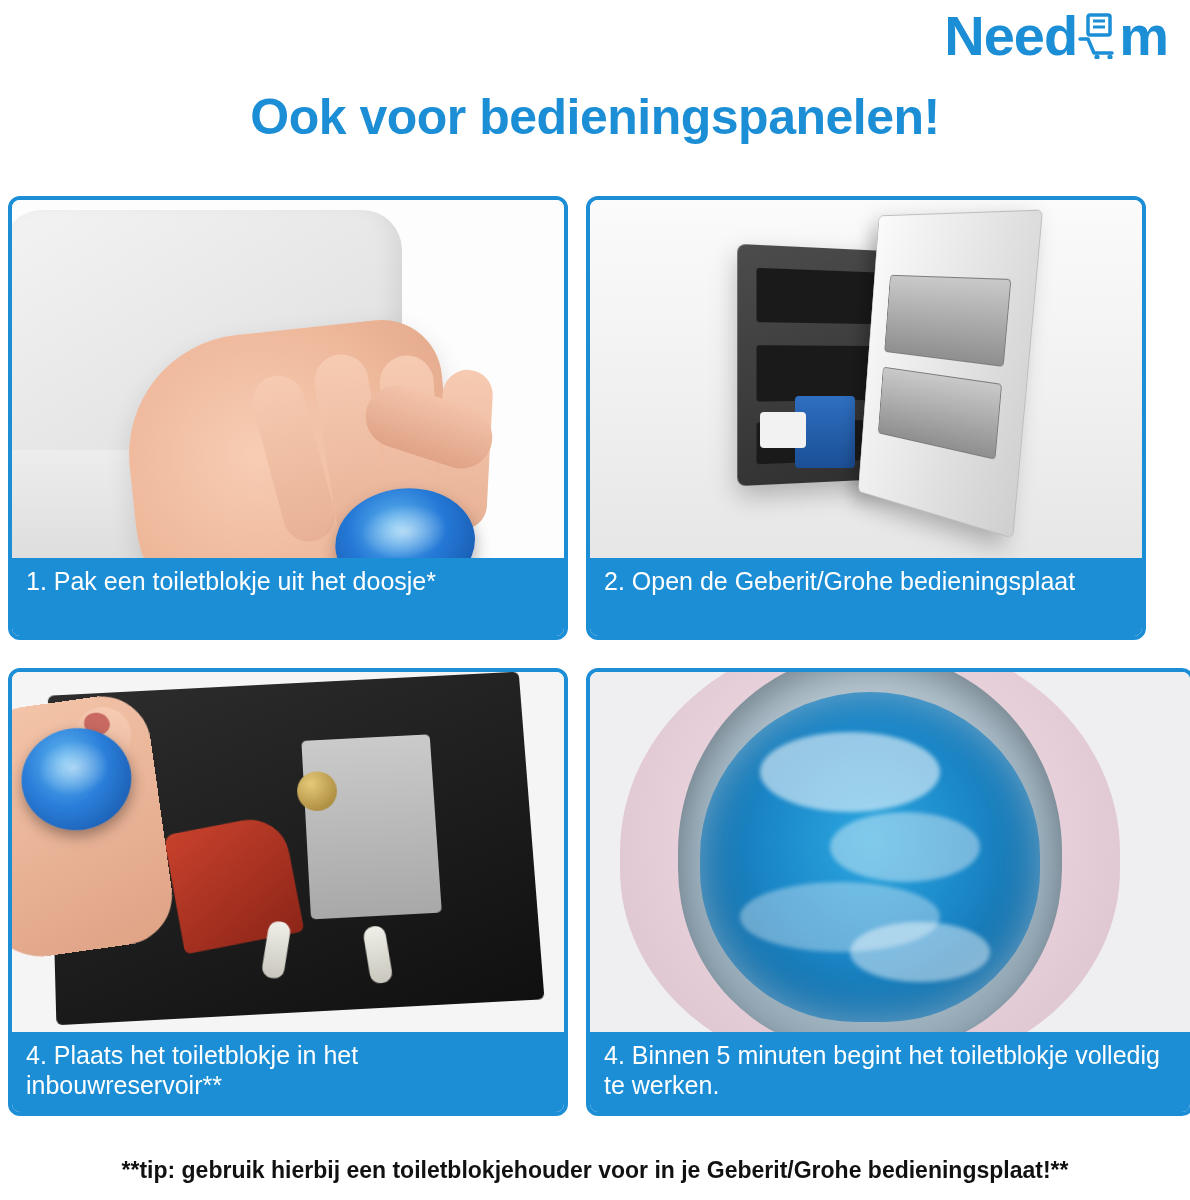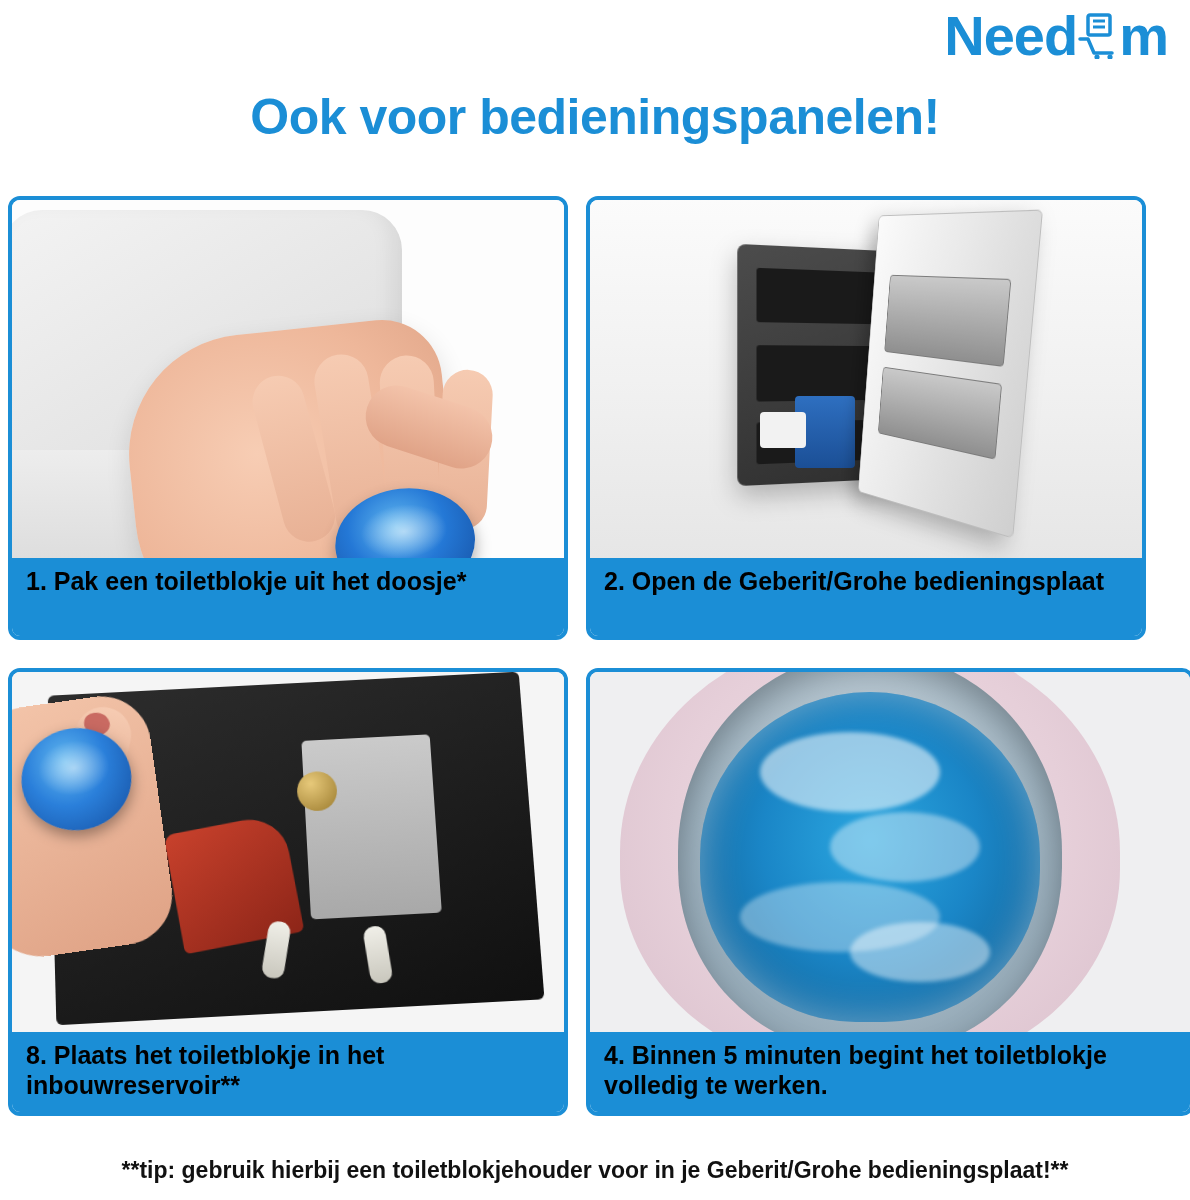--- a/index.html
+++ b/index.html
@@ -77,23 +77,23 @@
     bottom: 78px;
     overflow: hidden;
   }
   .panel.p3 .photo, .panel.p4 .photo { bottom: 80px; }
 
   .caption {
     position: absolute;
     left: 0; right: 0; bottom: 0;
     height: 78px;
     background: #1b8ed6;
-    color: #000000;
+    color: #ffffff;
     font-size: 25px;
-    font-weight: bold;
+    font-weight: normal;
     line-height: 1.18;
     padding: 9px 14px 0 14px;
     box-sizing: border-box;
   }
   .panel.p3 .caption, .panel.p4 .caption { height: 80px; }
 
   
   .tip {
     position: absolute;
     left: 0;
@@ -415,21 +415,21 @@
         <div class="red"></div>
         <div class="peg pg1"></div>
         <div class="peg pg2"></div>
       </div>
       <div class="hand3">
         <div class="tip"></div>
         <div class="nail"></div>
         <div class="block3"></div>
       </div>
     </div>
-    <div class="caption">8. Plaats het toiletblokje in het inbouwreservoir**</div>
+    <div class="caption">4. Plaats het toiletblokje in het inbouwreservoir**</div>
   </div>
 
   <div class="panel p4">
     <div class="photo ph4">
       <div class="seat"></div>
       <div class="rim"></div>
       <div class="water">
         <div class="foam fa"></div>
         <div class="foam fb"></div>
         <div class="foam fc"></div>

